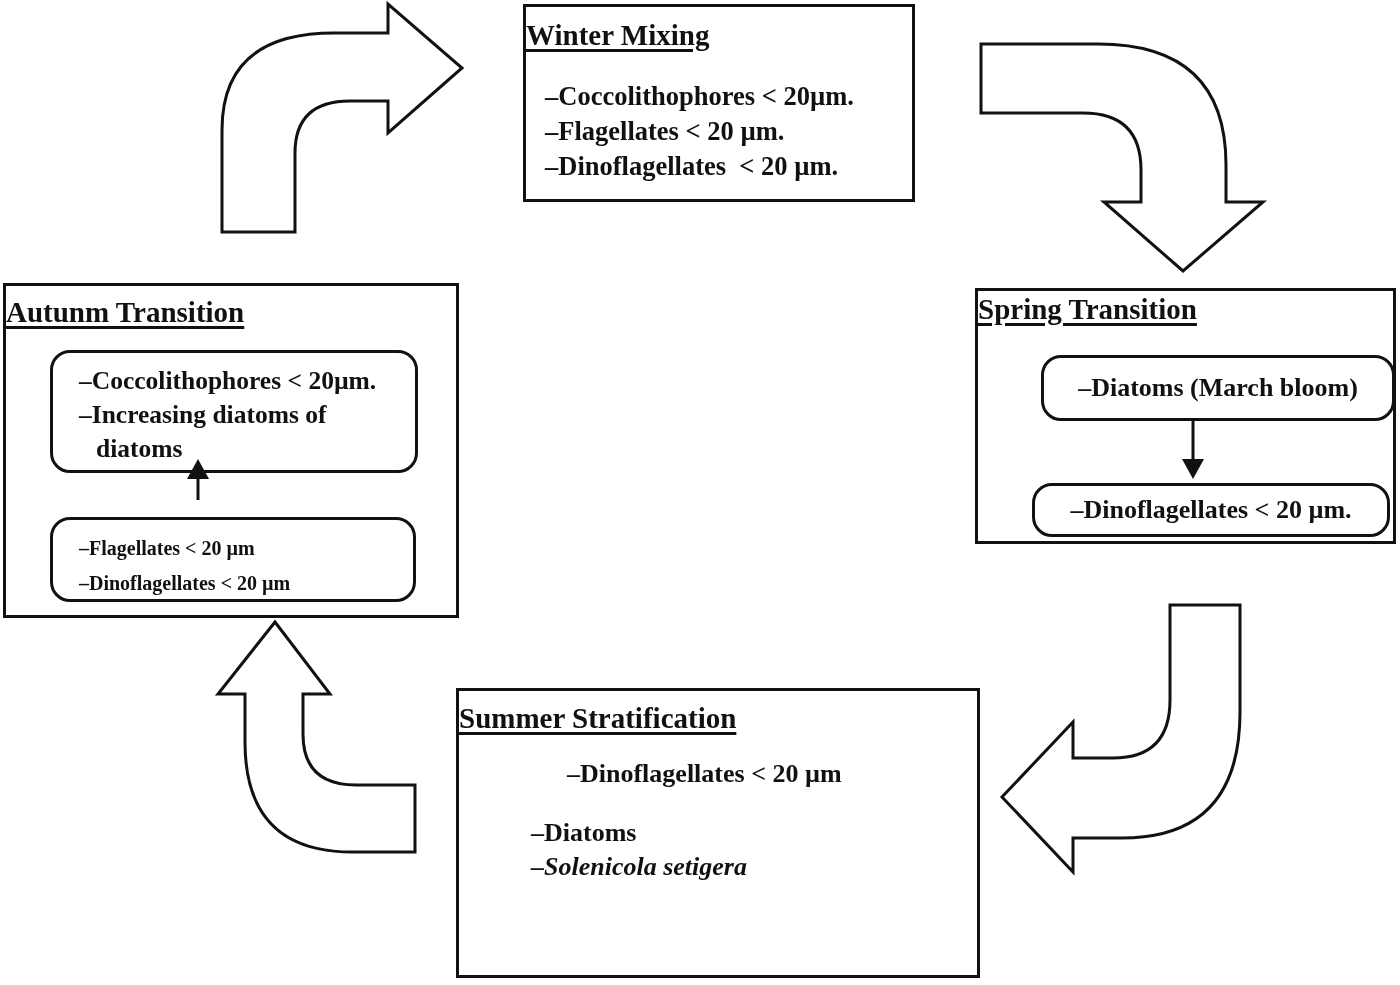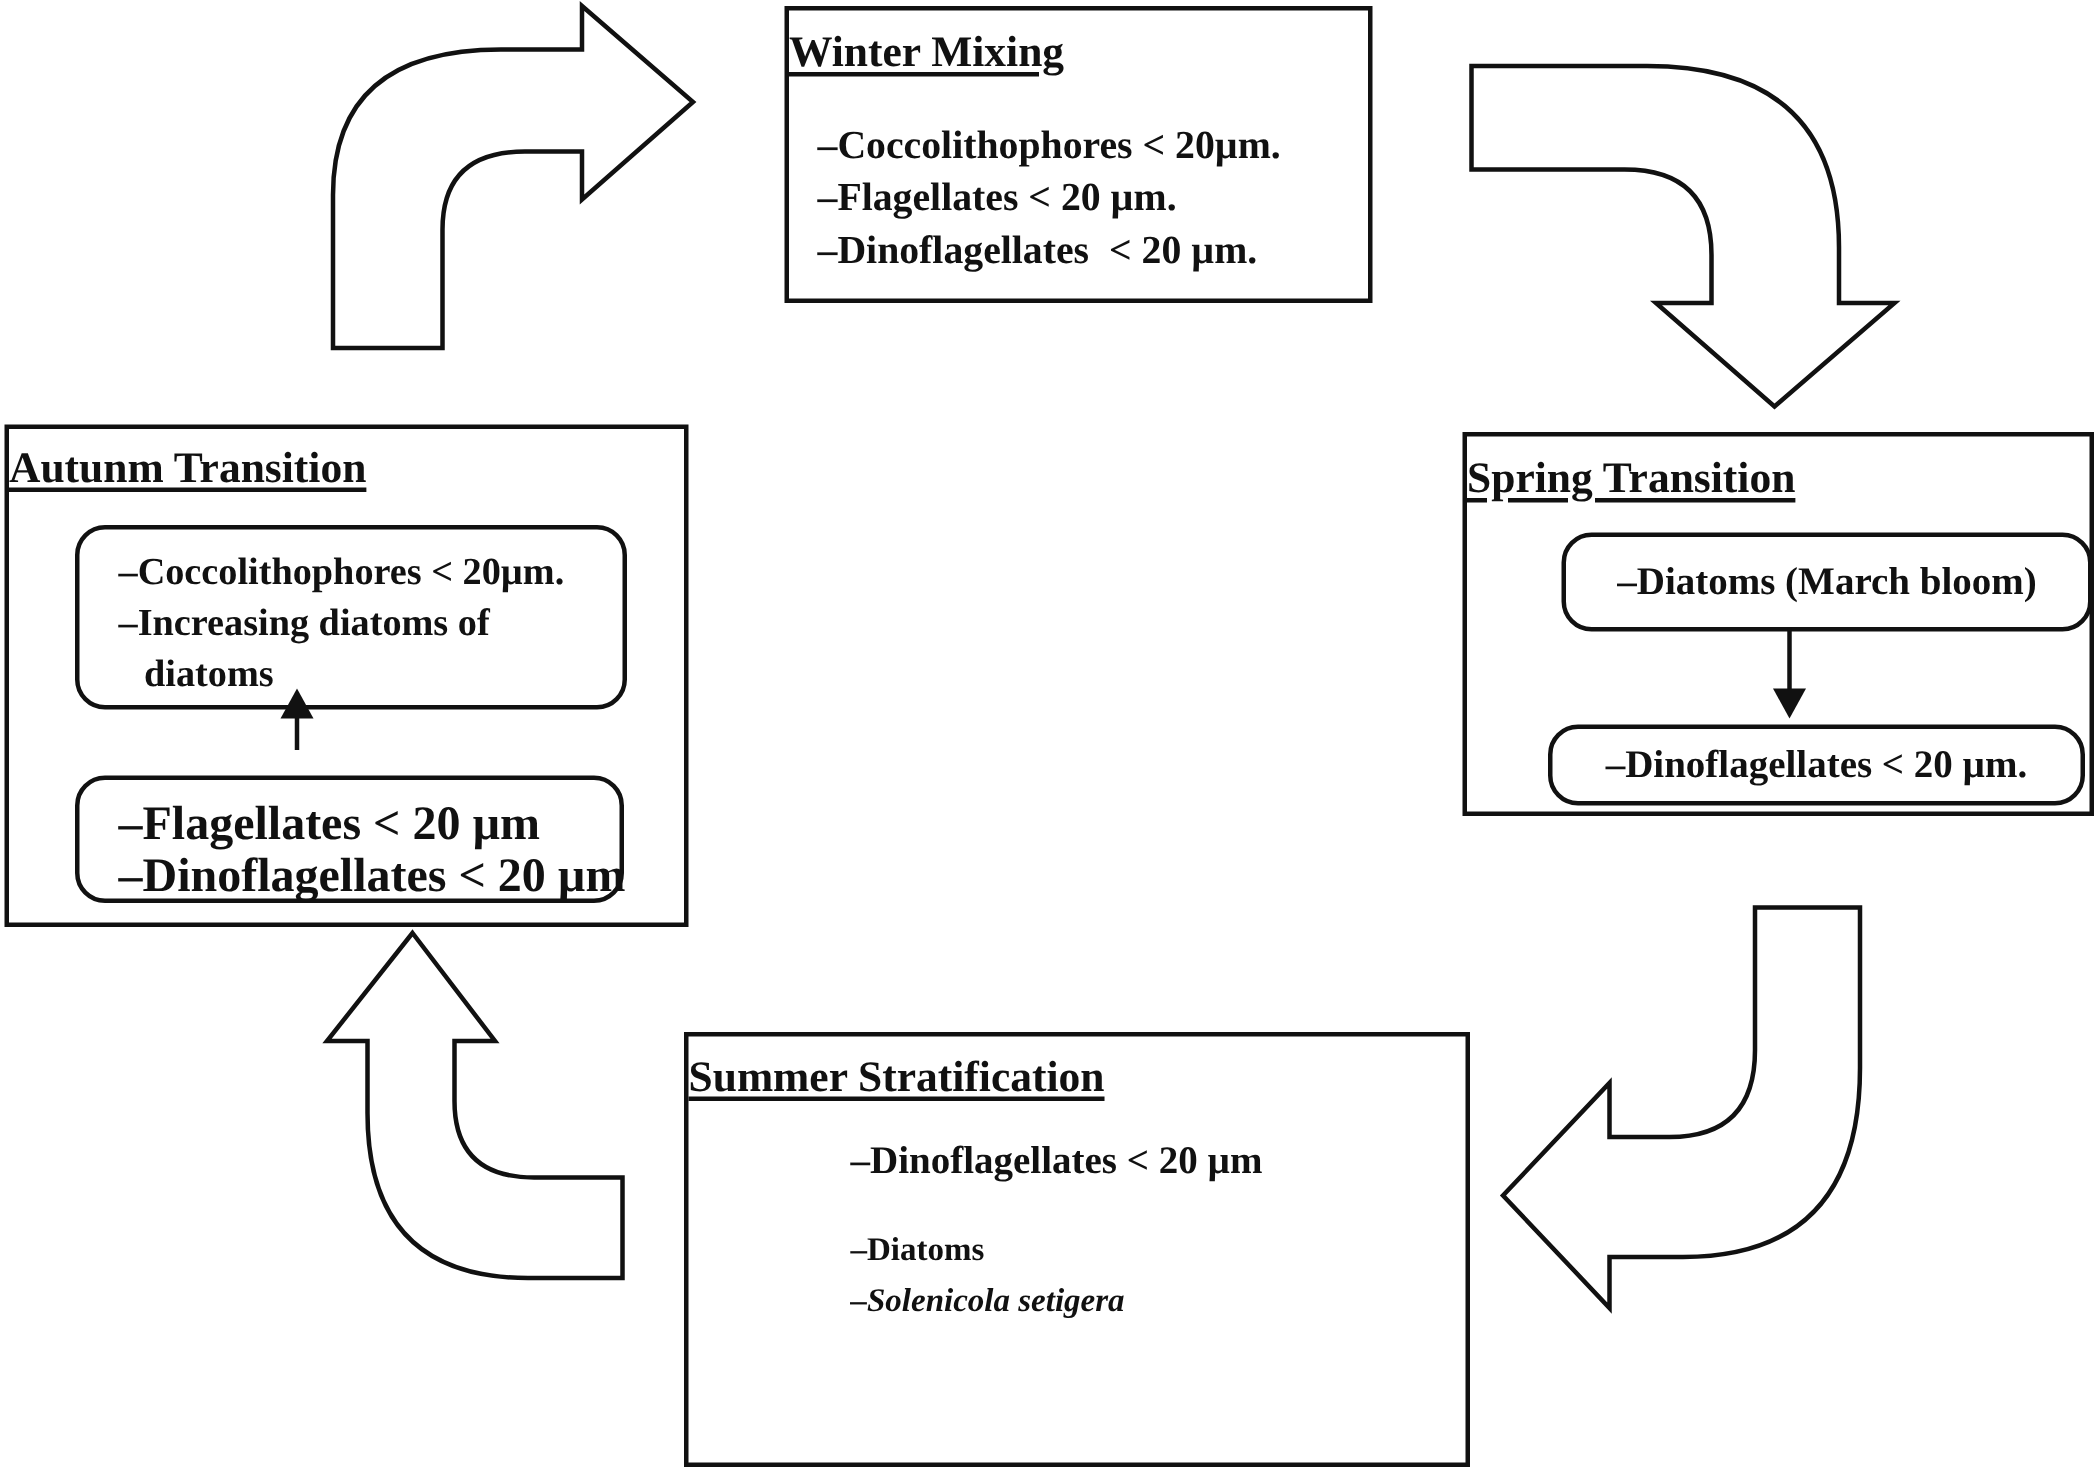--- a/index.html
+++ b/index.html
@@ -15,39 +15,39 @@
     text-decoration:underline;text-decoration-thickness:3px;text-underline-offset:4px;
     white-space:pre;
   }
   .line{white-space:pre;}
   
   .winter{left:523px;top:4px;width:392px;height:198px;}
   .winter .box-title{margin-top:10px;}
   .winter .list{margin-top:26px;padding-left:19px;font-size:26.5px;line-height:35px;}
   
   .spring{left:975px;top:288px;width:421px;height:256px;}
-  .spring .box-title{margin-top:10px;}
+  .spring .box-title{}
   .rbox{
     position:absolute;border:3px solid #111;border-radius:20px;background:#ffffff;
     box-sizing:border-box;font-size:26px;
   }
   .spring-b1{left:63px;top:64px;width:354px;height:66px;display:flex;align-items:center;justify-content:center;}
   .spring-b2{left:54px;top:192px;width:358px;height:54px;display:flex;align-items:center;justify-content:center;}
   
   .autumn{left:3px;top:283px;width:456px;height:335px;}
   .autumn .box-title{margin-top:8px;}
   .autumn-b1{left:44px;top:64px;width:368px;height:123px;padding:11px 0 0 26px;font-size:25.5px;line-height:34px;}
   .autumn-b1 .cont{padding-left:17px;}
-  .autumn-b2{left:44px;top:231px;width:366px;height:85px;padding:11px 0 0 26px;font-size:32px;line-height:35px;}
+  .autumn-b2{left:44px;top:231px;width:366px;height:85px;padding:11px 0 0 26px;font-size:20px;line-height:35px;}
   
   .summer{left:456px;top:688px;width:524px;height:290px;}
   .summer .box-title{margin-top:9px;}
   .summer .surface{margin-top:23px;padding-left:108px;font-size:26px;}
   .summer .dcm{margin-top:22px;padding-left:22px;font-size:27px;}
-  .summer .dcm-item{padding-left:108px;font-size:22px;line-height:34px;}
+  .summer .dcm-item{padding-left:72px;font-size:26px;line-height:34px;}
   .summer .dcm-item.first{margin-top:27px;}
   .italic{font-style:italic;}
   
   .arrows{position:absolute;left:0;top:0;width:1400px;height:985px;z-index:5;pointer-events:none;}
   .blockarrow{fill:#ffffff;stroke:#111;stroke-width:3;stroke-linejoin:miter;}
   .thinarrow-line{stroke:#111;stroke-width:3;}
   .thinarrow-head{fill:#111;stroke:none;}
 </style>
 </head>
 <body>

